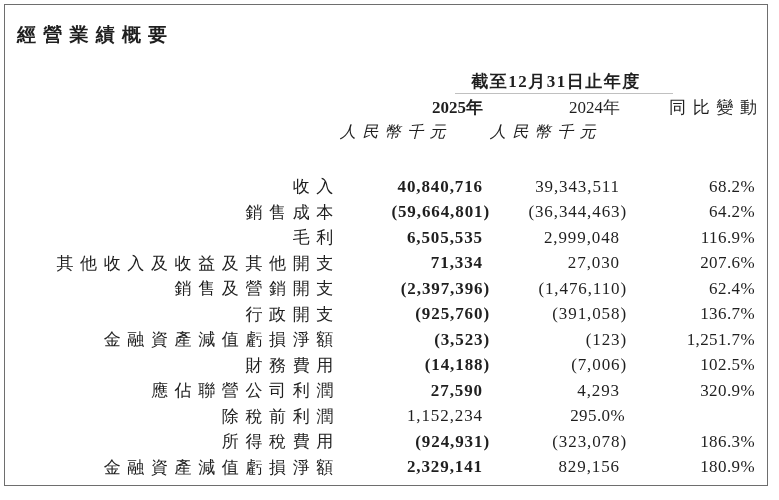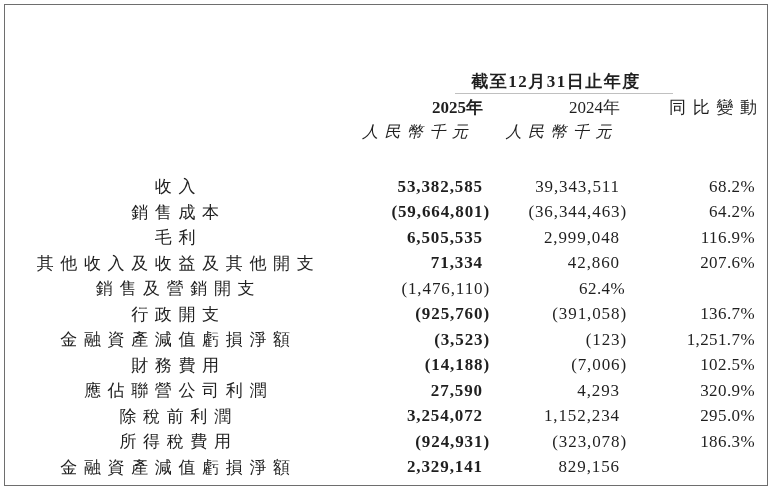--- a/index.html
+++ b/index.html
@@ -60,56 +60,57 @@
   }
   #data-rows .grid-row {
     position: relative;
     left: 0;
     height: 25.5px;
   }
   .cell { white-space: nowrap; }
   .label {
     font-size: 17px;
     letter-spacing: 0.39em;
-    text-align: center;
+    text-align: right;
   }
   .num {
     font-size: 17px;
     letter-spacing: 0.9px;
     text-align: right;
   }
   .num.no-paren { padding-right: 7px; }
   .pct {
     font-size: 17px;
     letter-spacing: 0.4px;
     text-align: right;
     padding-right: 2px;
   }
   .b { font-weight: 700; }
   .yr { font-size: 17px; text-align: right; padding-right: 7px; }
   .unit {
     font-size: 16px;
     font-style: italic;
     letter-spacing: 0.4em;
     margin-right: -0.4em;
-    text-align: center;
+    text-align: left;
   }
   .cjk-right {
     font-size: 17px;
     letter-spacing: 0.39em;
     margin-right: -0.39em;
     text-align: right;
   }
 </style>
 </head>
 <body>
 
 <div id="page">
   <div id="page-border"></div>
 
+  <div class="title">經營業績概要</div>
 
   <div class="period-header">截至12月31日止年度</div>
   <div class="period-underline"></div>
 
   <div class="grid-row years-row">
     <div class="cell"></div>
     <div class="cell yr b">2025年</div>
     <div class="cell yr">2024年</div>
     <div class="cell cjk-right">同比變動</div>
   </div>
@@ -117,44 +118,45 @@
   <div class="grid-row units-row">
     <div class="cell"></div>
     <div class="cell unit">人民幣千元</div>
     <div class="cell unit">人民幣千元</div>
     <div class="cell"></div>
   </div>
 
   <div id="data-rows">
     <div class="grid-row">
       <div class="cell label">收入</div>
-      <div class="cell num b no-paren">53,382,585</div>
+      <div class="cell num b no-paren">40,840,716</div>
       <div class="cell num no-paren">39,343,511</div>
       <div class="cell pct">68.2%</div>
     </div>
     <div class="grid-row">
       <div class="cell label">銷售成本</div>
       <div class="cell num b">(59,664,801)</div>
       <div class="cell num">(36,344,463)</div>
       <div class="cell pct">64.2%</div>
     </div>
     <div class="grid-row">
       <div class="cell label">毛利</div>
       <div class="cell num b no-paren">6,505,535</div>
       <div class="cell num no-paren">2,999,048</div>
       <div class="cell pct">116.9%</div>
     </div>
     <div class="grid-row">
       <div class="cell label">其他收入及收益及其他開支</div>
       <div class="cell num b no-paren">71,334</div>
-      <div class="cell num no-paren">42,860</div>
+      <div class="cell num no-paren">27,030</div>
       <div class="cell pct">207.6%</div>
     </div>
     <div class="grid-row">
       <div class="cell label">銷售及營銷開支</div>
+      <div class="cell num b">(2,397,396)</div>
       <div class="cell num">(1,476,110)</div>
       <div class="cell pct">62.4%</div>
     </div>
     <div class="grid-row">
       <div class="cell label">行政開支</div>
       <div class="cell num b">(925,760)</div>
       <div class="cell num">(391,058)</div>
       <div class="cell pct">136.7%</div>
     </div>
     <div class="grid-row">
@@ -170,29 +172,29 @@
       <div class="cell pct">102.5%</div>
     </div>
     <div class="grid-row">
       <div class="cell label">應佔聯營公司利潤</div>
       <div class="cell num b no-paren">27,590</div>
       <div class="cell num no-paren">4,293</div>
       <div class="cell pct">320.9%</div>
     </div>
     <div class="grid-row">
       <div class="cell label">除稅前利潤</div>
-      <div class="cell num b no-paren">3,254,072</div>
       <div class="cell num no-paren">1,152,234</div>
       <div class="cell pct">295.0%</div>
     </div>
     <div class="grid-row">
       <div class="cell label">所得稅費用</div>
       <div class="cell num b">(924,931)</div>
       <div class="cell num">(323,078)</div>
       <div class="cell pct">186.3%</div>
     </div>
     <div class="grid-row">
       <div class="cell label">金融資產減值虧損淨額</div>
       <div class="cell num b no-paren">2,329,141</div>
       <div class="cell num no-paren">829,156</div>
+      <div class="cell pct">180.9%</div>
     </div>
   </div>
 </div>
 
 </body></html>

